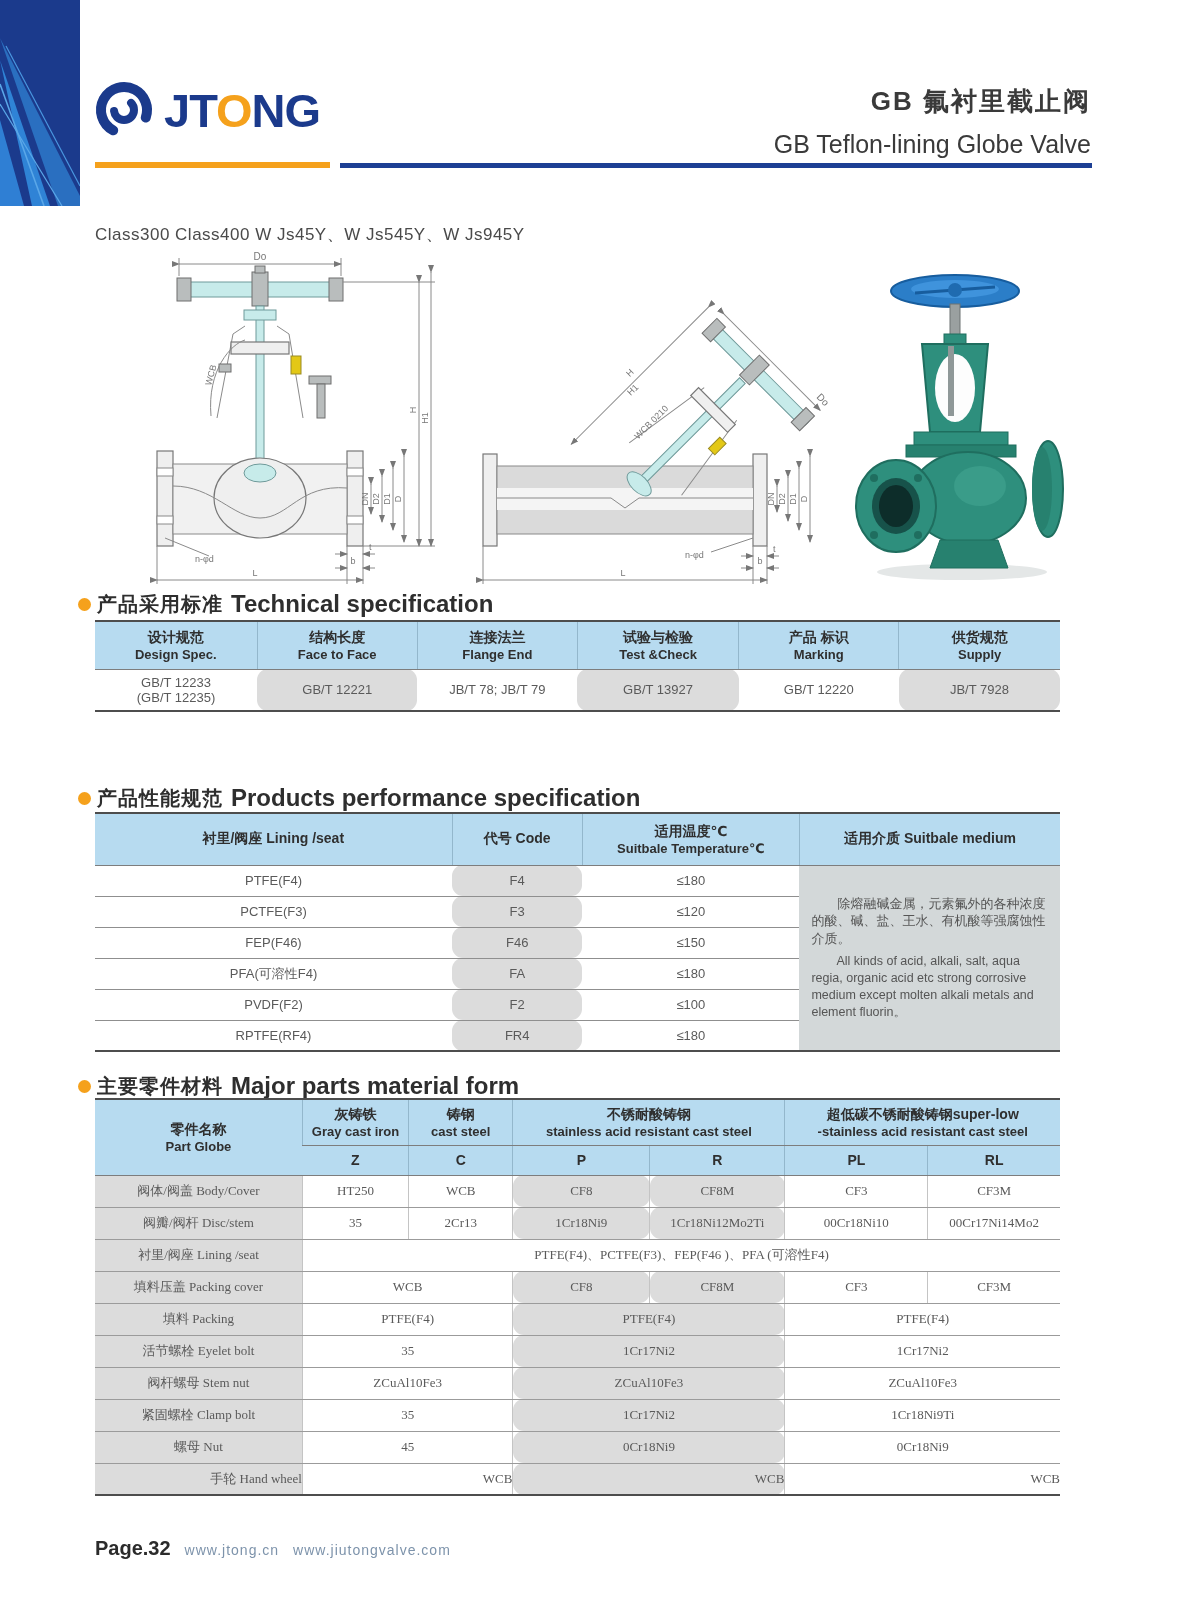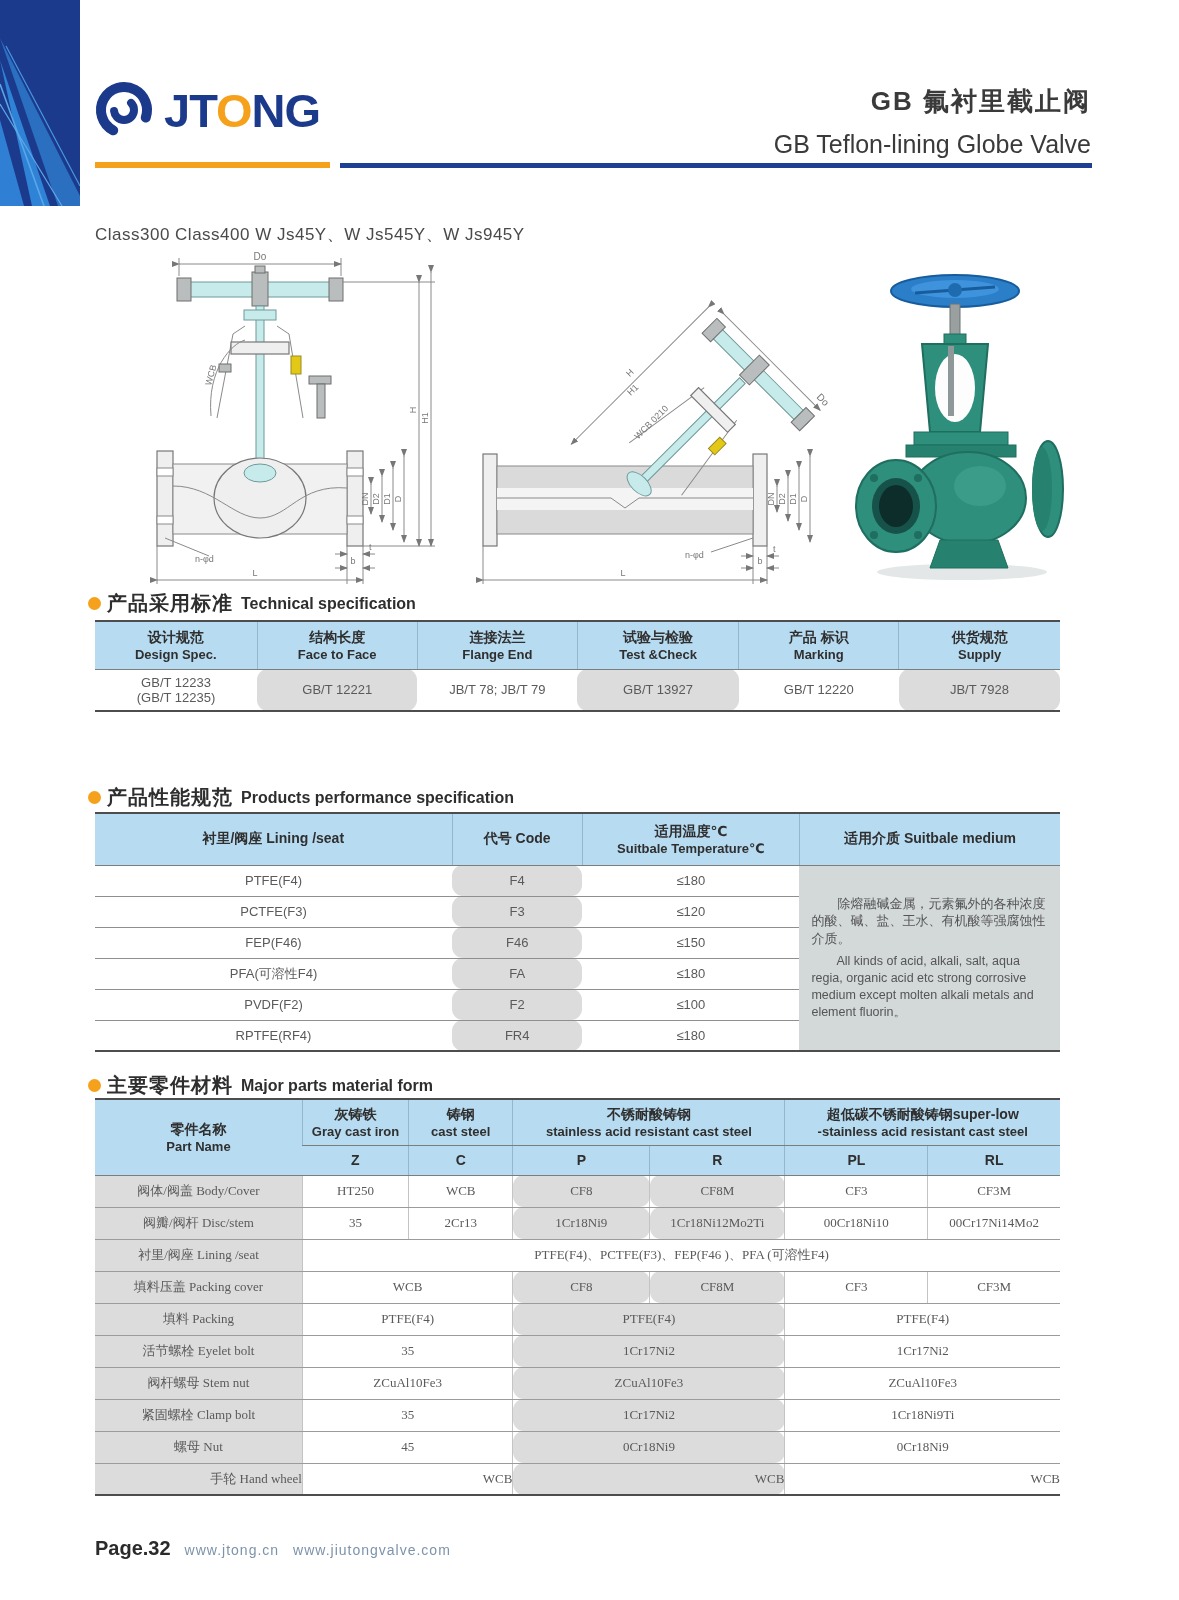--- a/index.html
+++ b/index.html
@@ -28,24 +28,24 @@
   .figures { position:absolute; left:95px; top:246px; width:995px; height:340px; display:flex; justify-content:space-between; align-items:flex-start; }
   .fig svg { display:block; }
   .dim { font-size:10px; fill:#777; }
   .dim9 { font-size:9px; fill:#777; }
   .ln { stroke:#8a8a8a; stroke-width:1; fill:none; }
   .pt { stroke:#777; stroke-width:1.2; fill:#efefef; }
   .teal { fill:#c7ebea; stroke:#6f9a9a; stroke-width:1; }
   .metal { fill:#b9bdbd; stroke:#6f6f6f; stroke-width:1; }
 
   
-  .sec { position:absolute; left:88px; display:flex; align-items:center; }
+  .sec { position:absolute; left:78px; display:flex; align-items:center; }
   .sec .bullet { width:13px; height:13px; border-radius:50%; background:#f5a11c; margin-right:6px; }
   .sec .zh { font-size:20px; font-weight:bold; color:#2e2e2e; letter-spacing:1px; }
-  .sec .en { font-size:16px; font-weight:bold; color:#2e2e2e; margin-left:8px; }
+  .sec .en { font-size:24px; font-weight:bold; color:#2e2e2e; margin-left:8px; }
 
   
   table { border-collapse:collapse; table-layout:fixed; width:965px; }
   .dtable { position:absolute; left:95px; border-top:2px solid #4d4d4d; border-bottom:2px solid #4d4d4d; }
   th { background:#b7dbf0; font-weight:bold; color:#2f2f2f; border-left:1px solid #93b7cc; border-bottom:1px solid #7d7d7d; padding:2px; }
   th:first-child { border-left:none; }
   .h-zh { font-size:14px; font-weight:bold; }
   .h-en { font-size:13px; font-weight:bold; }
   td { font-size:13px; color:#5a5a5a; text-align:center; vertical-align:middle; }
   .sh { background:#dcdcdc;border-radius:11px; }
@@ -418,21 +418,21 @@
         <col style="width:10.8%">
         <col style="width:14.2%">
         <col style="width:14%">
         <col style="width:14.8%">
         <col style="width:13.7%">
       </colgroup>
     <tbody>
         <tr class="grp">
       <th rowspan="2">
             <div class="h-zh">零件名称</div>
-            <div class="h-en">Part Name</div>
+            <div class="h-en">Part Globe</div>
           </th>
       <th>
             <div class="h-zh">灰铸铁</div>
             <div class="h-en">Gray cast iron</div>
           </th>
       <th>
             <div class="h-zh">铸钢</div>
             <div class="h-en">cast steel</div>
           </th>
       <th colspan="2">

